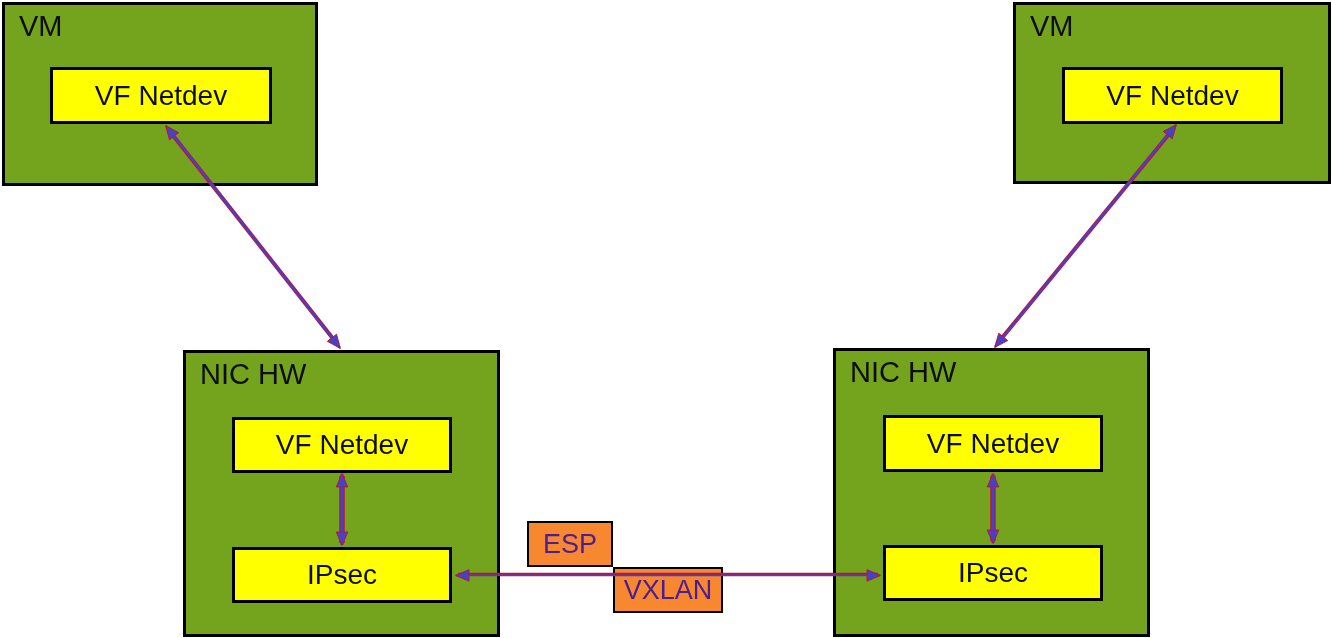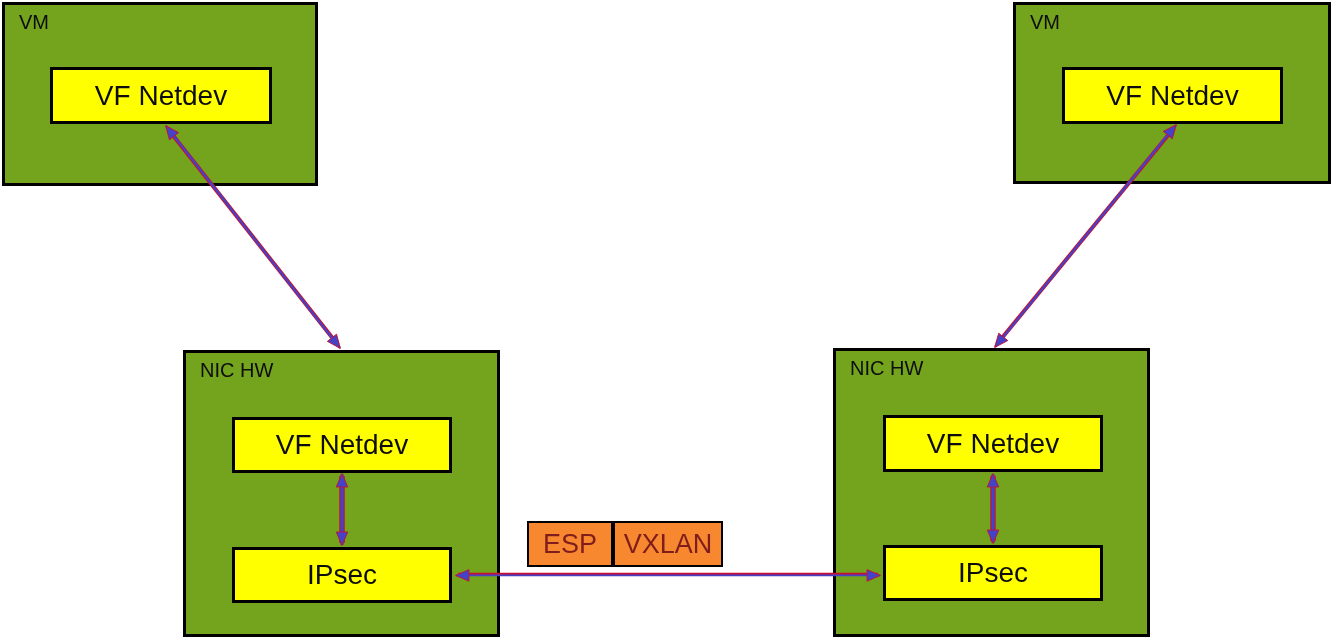--- a/index.html
+++ b/index.html
@@ -19,21 +19,21 @@
   .green-box {
     position: absolute;
     box-sizing: border-box;
     background: var(--box_green, #74a41d);
     border: 3px solid var(--border_black, #000);
   }
   .green-box .box-title {
     position: absolute;
     top: 6px;
     left: 14px;
-    font-size: 20px;
+    font-size: 29px;
     line-height: 1.1;
     color: #0d0d0d;
     white-space: nowrap;
   }
   .yellow-box {
     position: absolute;
     box-sizing: border-box;
     background: var(--box_yellow, #ffff00);
     border: 3px solid var(--border_black, #000);
     display: flex;
@@ -65,25 +65,25 @@
   }
   .packet-seg {
     box-sizing: border-box;
     height: 46px;
     background: var(--packet_orange, #f8882f);
     border: 2.5px solid var(--border_black, #000);
     display: flex;
     align-items: center;
     justify-content: center;
     font-size: 27px;
-    color: #7f1d1d;
+    color: #4c1d95;
     white-space: nowrap;
   }
   .packet-seg:nth-child(1) { width: 86px; }
-  .packet-seg:nth-child(2) { width: 110px; }
+  .packet-seg:nth-child(2) { width: 110px; margin-top: 46px; }
   .packet-seg:nth-child(3) { width: 86px; }
   
   #arrows {
     position: absolute;
     left: 0;
     top: 0;
     width: 1332px;
     height: 638px;
     pointer-events: none;
   }

